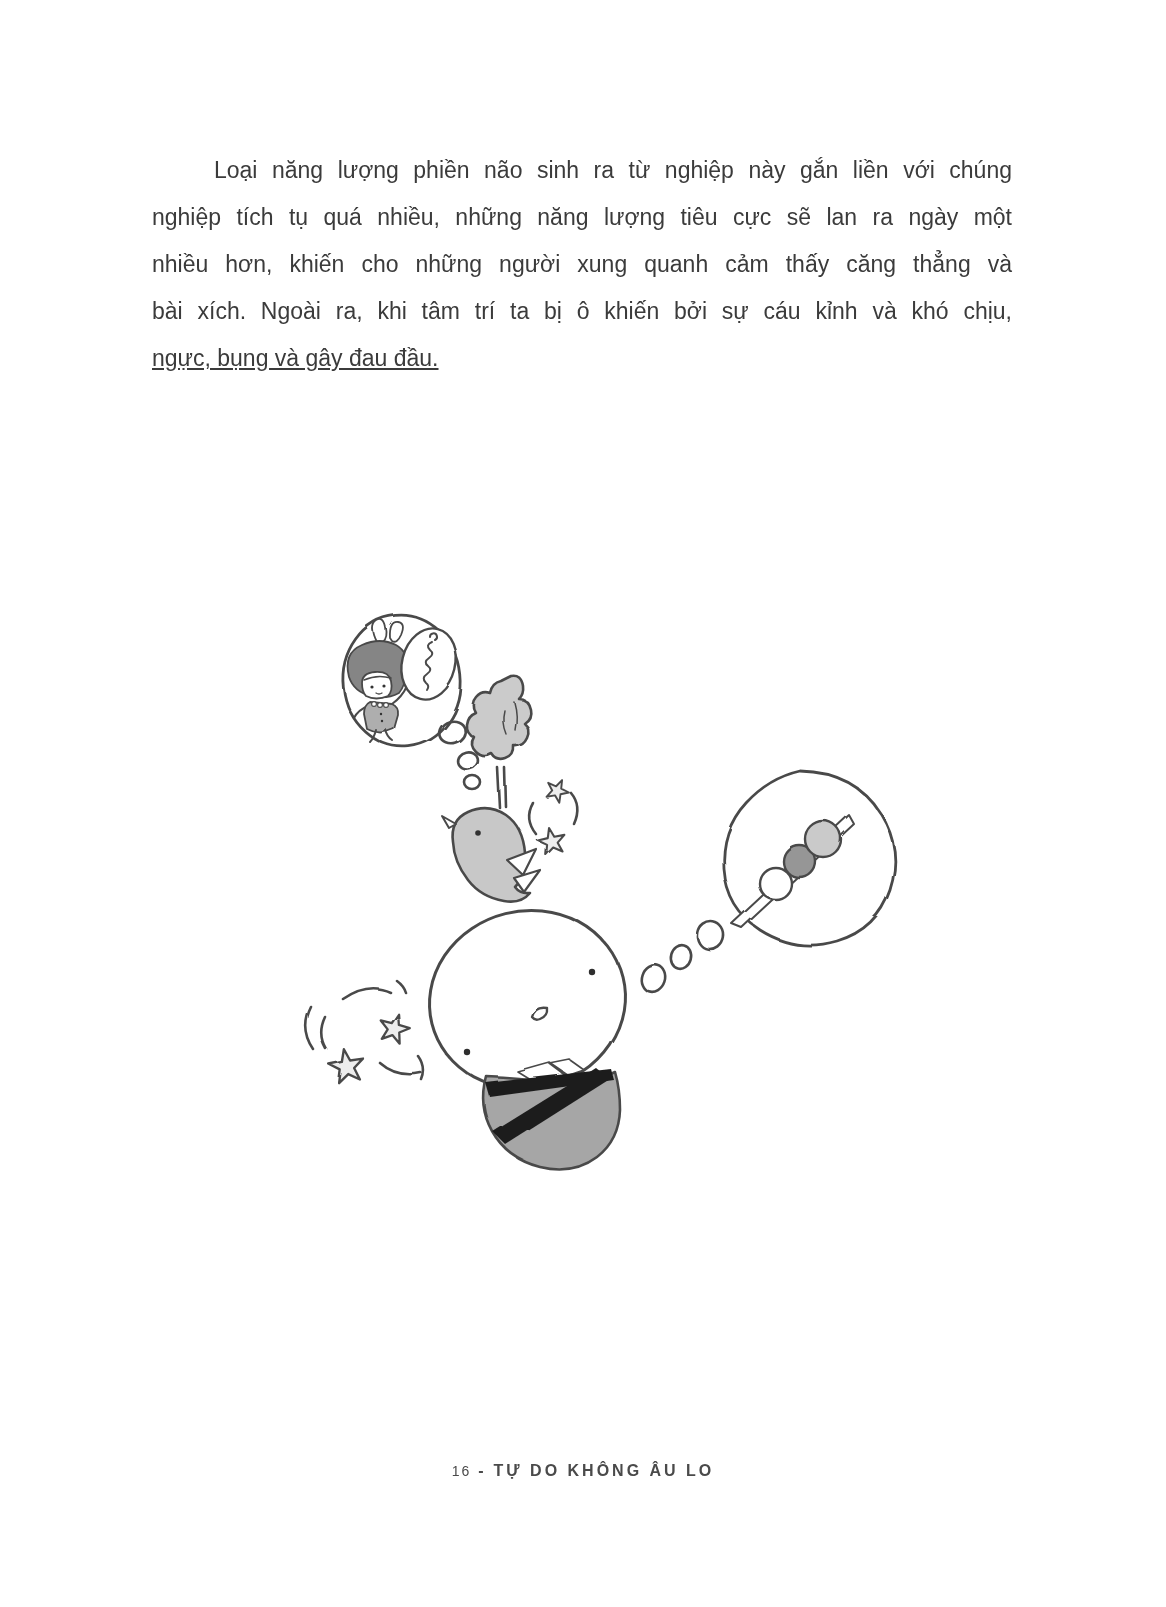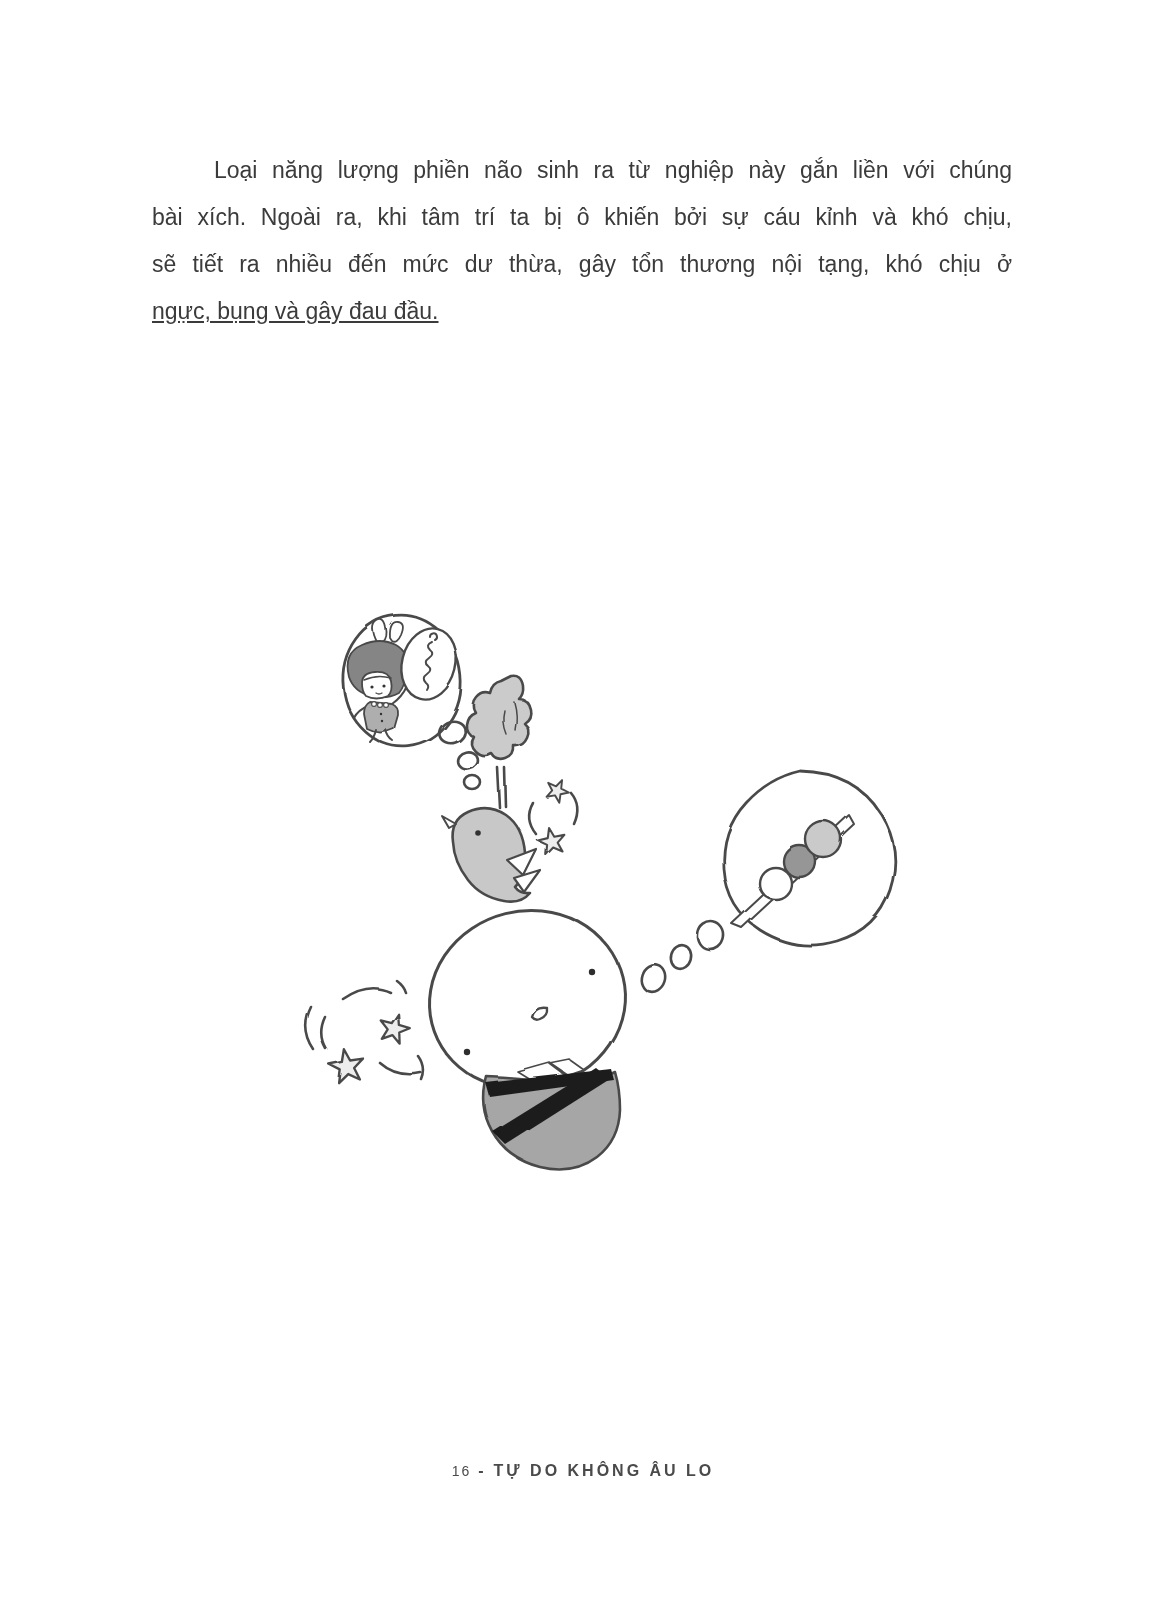--- a/index.html
+++ b/index.html
@@ -24,22 +24,23 @@
   .footer .num { font-size:14px; letter-spacing:2px; margin-right:7px; font-weight:normal;text-align:right; }
   .footer .sep { margin-right:7px; }
 </style>
 </head>
 <body>
 
 <div class="page">
 
   <div class="para">
     <div class="ln first">Loại năng lượng phiền não sinh ra từ nghiệp này gắn liền với chúng</div>
+    <div class="ln">nghiệp tích tụ quá nhiều, những năng lượng tiêu cực sẽ lan ra ngày một</div>
+    <div class="ln">nhiều hơn, khiến cho những người xung quanh cảm thấy căng thẳng và</div>
     <div class="ln">bài xích. Ngoài ra, khi tâm trí ta bị ô khiến bởi sự cáu kỉnh và khó chịu,</div>
-    <div class="ln">sẽ tiết ra nhiều đến mức dư thừa, gây tổn thương nội tạng, khó chịu ở</div>
     <div class="ln last">ngực, bụng và gây đau đầu.</div>
   </div>
 
   <svg class="illus" width="700" height="620" viewBox="0 0 700 620">
     <defs>
       <path id="star" d="M0,-15 L3.5,-4.9 L14.3,-4.6 L5.7,1.9 L8.8,12.1 L0,6 L-8.8,12.1 L-5.7,1.9 L-14.3,-4.6 L-3.5,-4.9 Z"></path>
       <filter id="wobble" x="-5%" y="-5%" width="110%" height="110%">
         <feTurbulence type="fractalNoise" baseFrequency="0.013" numOctaves="2" seed="11" result="n"></feTurbulence>
         <feDisplacementMap in="SourceGraphic" in2="n" scale="4"></feDisplacementMap>
       </filter>

